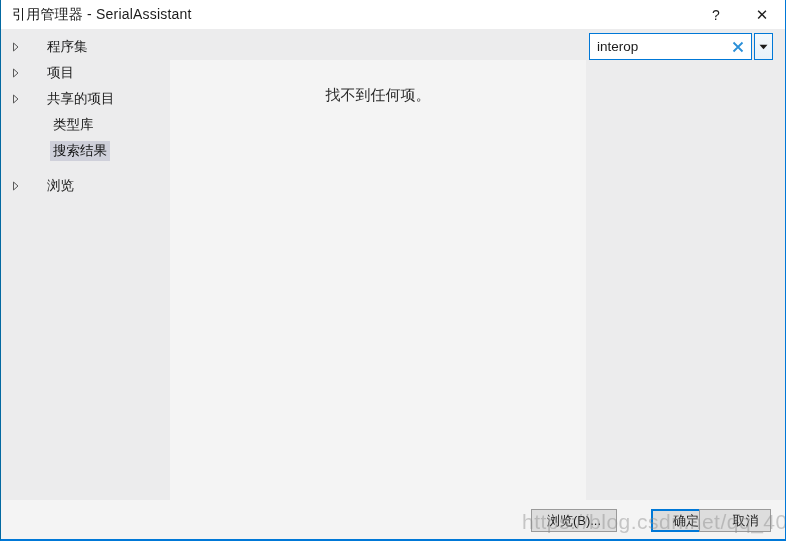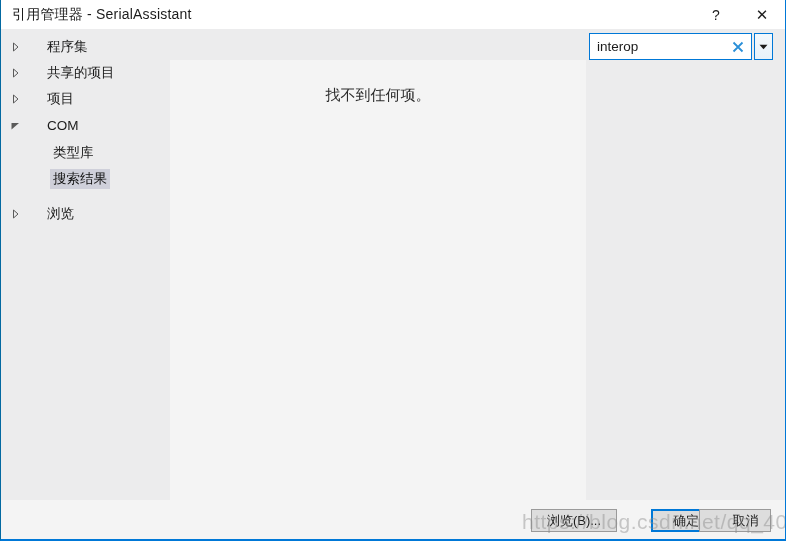--- a/index.html
+++ b/index.html
@@ -264,40 +264,32 @@
         </span>
         <span class="label-box">程序集</span>
       </div>
 
       <div class="tree-node">
         <span class="tw">
           <svg width="8" height="10" viewBox="0 0 8 10">
               <path d="M1.5 1 L6 5 L1.5 9 Z" fill="none" stroke="#5a5a5a" stroke-width="1"></path>
             </svg>
         </span>
-        <span class="label-box">共享的项目</span>
+        <span class="label-box">项目</span>
       </div>
 
       <div class="tree-node">
         <span class="tw">
           <svg width="8" height="10" viewBox="0 0 8 10">
               <path d="M1.5 1 L6 5 L1.5 9 Z" fill="none" stroke="#5a5a5a" stroke-width="1"></path>
             </svg>
         </span>
-        <span class="label-box">项目</span>
-      </div>
-
-      <div class="tree-node" id="node-com">
-        <span class="tw">
-          <svg width="9" height="9" viewBox="0 0 9 9">
-              <path d="M0.5 2 L8 2 L0.5 8.5 Z" fill="#5a5a5a"></path>
-            </svg>
-        </span>
-        <span class="label-box">COM</span>
-      </div>
+        <span class="label-box">共享的项目</span>
+      </div>
+
 
       <div class="tree-node child">
         <span class="label-box">类型库</span>
       </div>
 
 
       <div class="tree-node child selected">
         <span class="label-box">搜索结果</span>
       </div>
 

